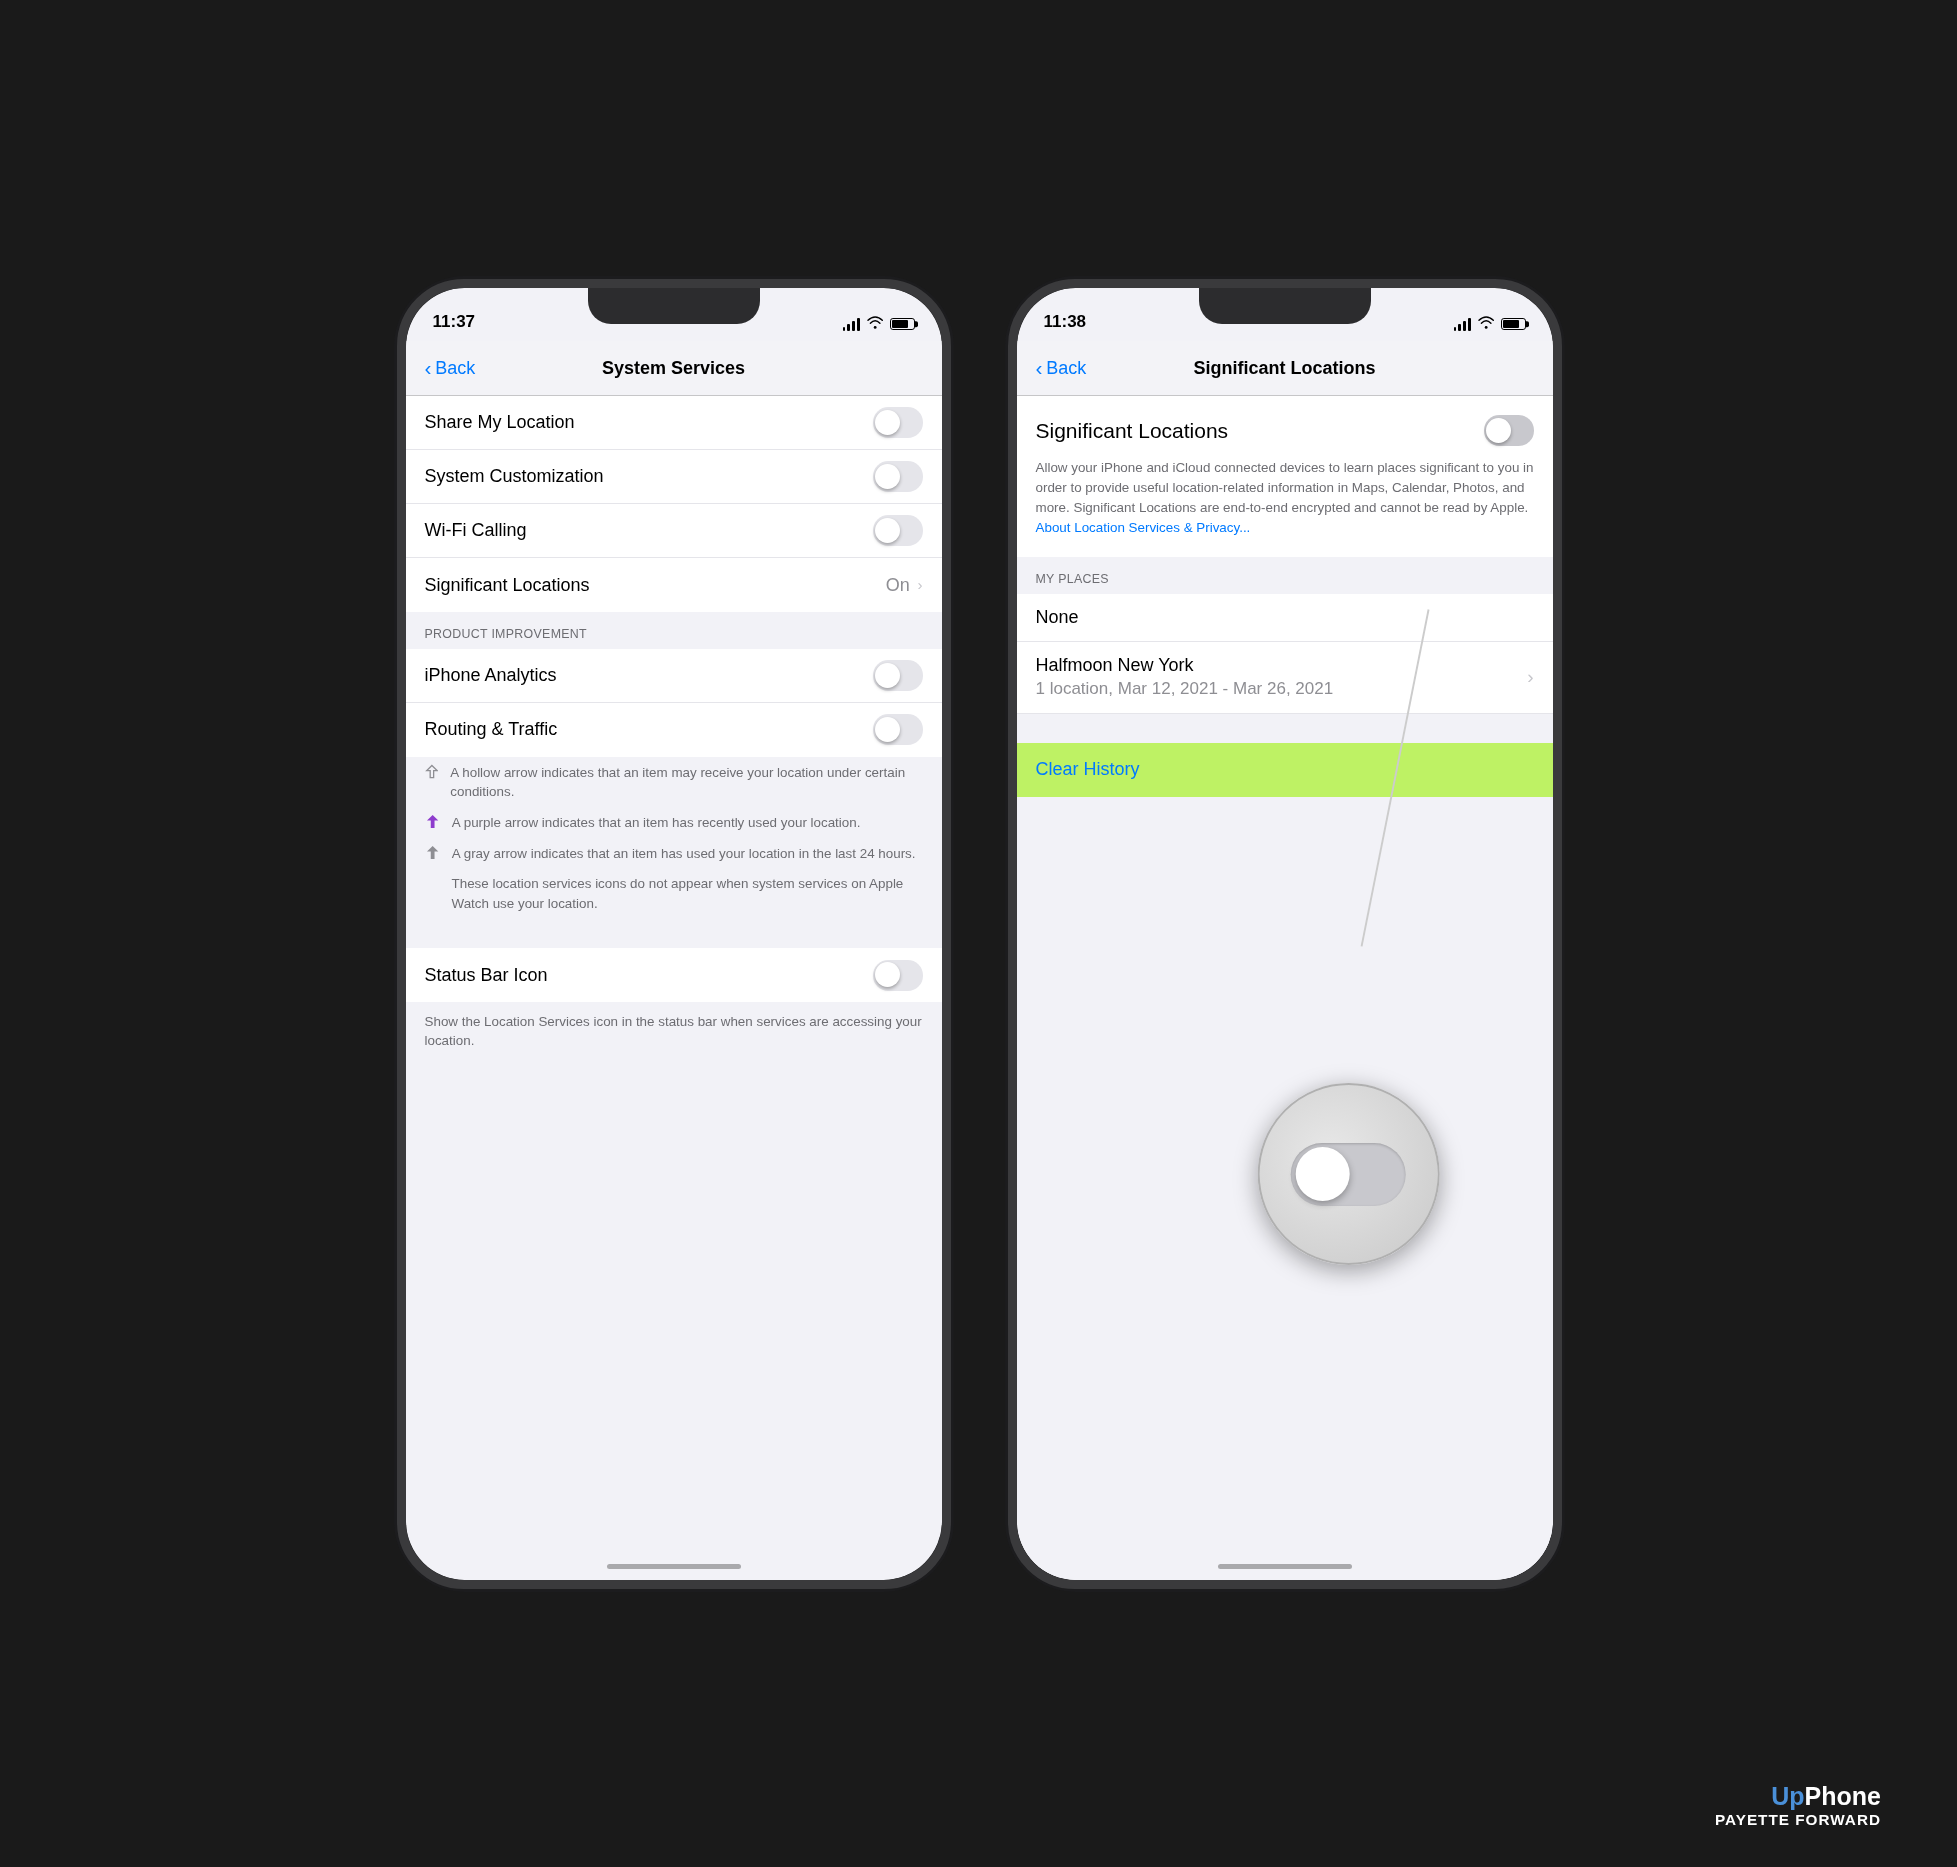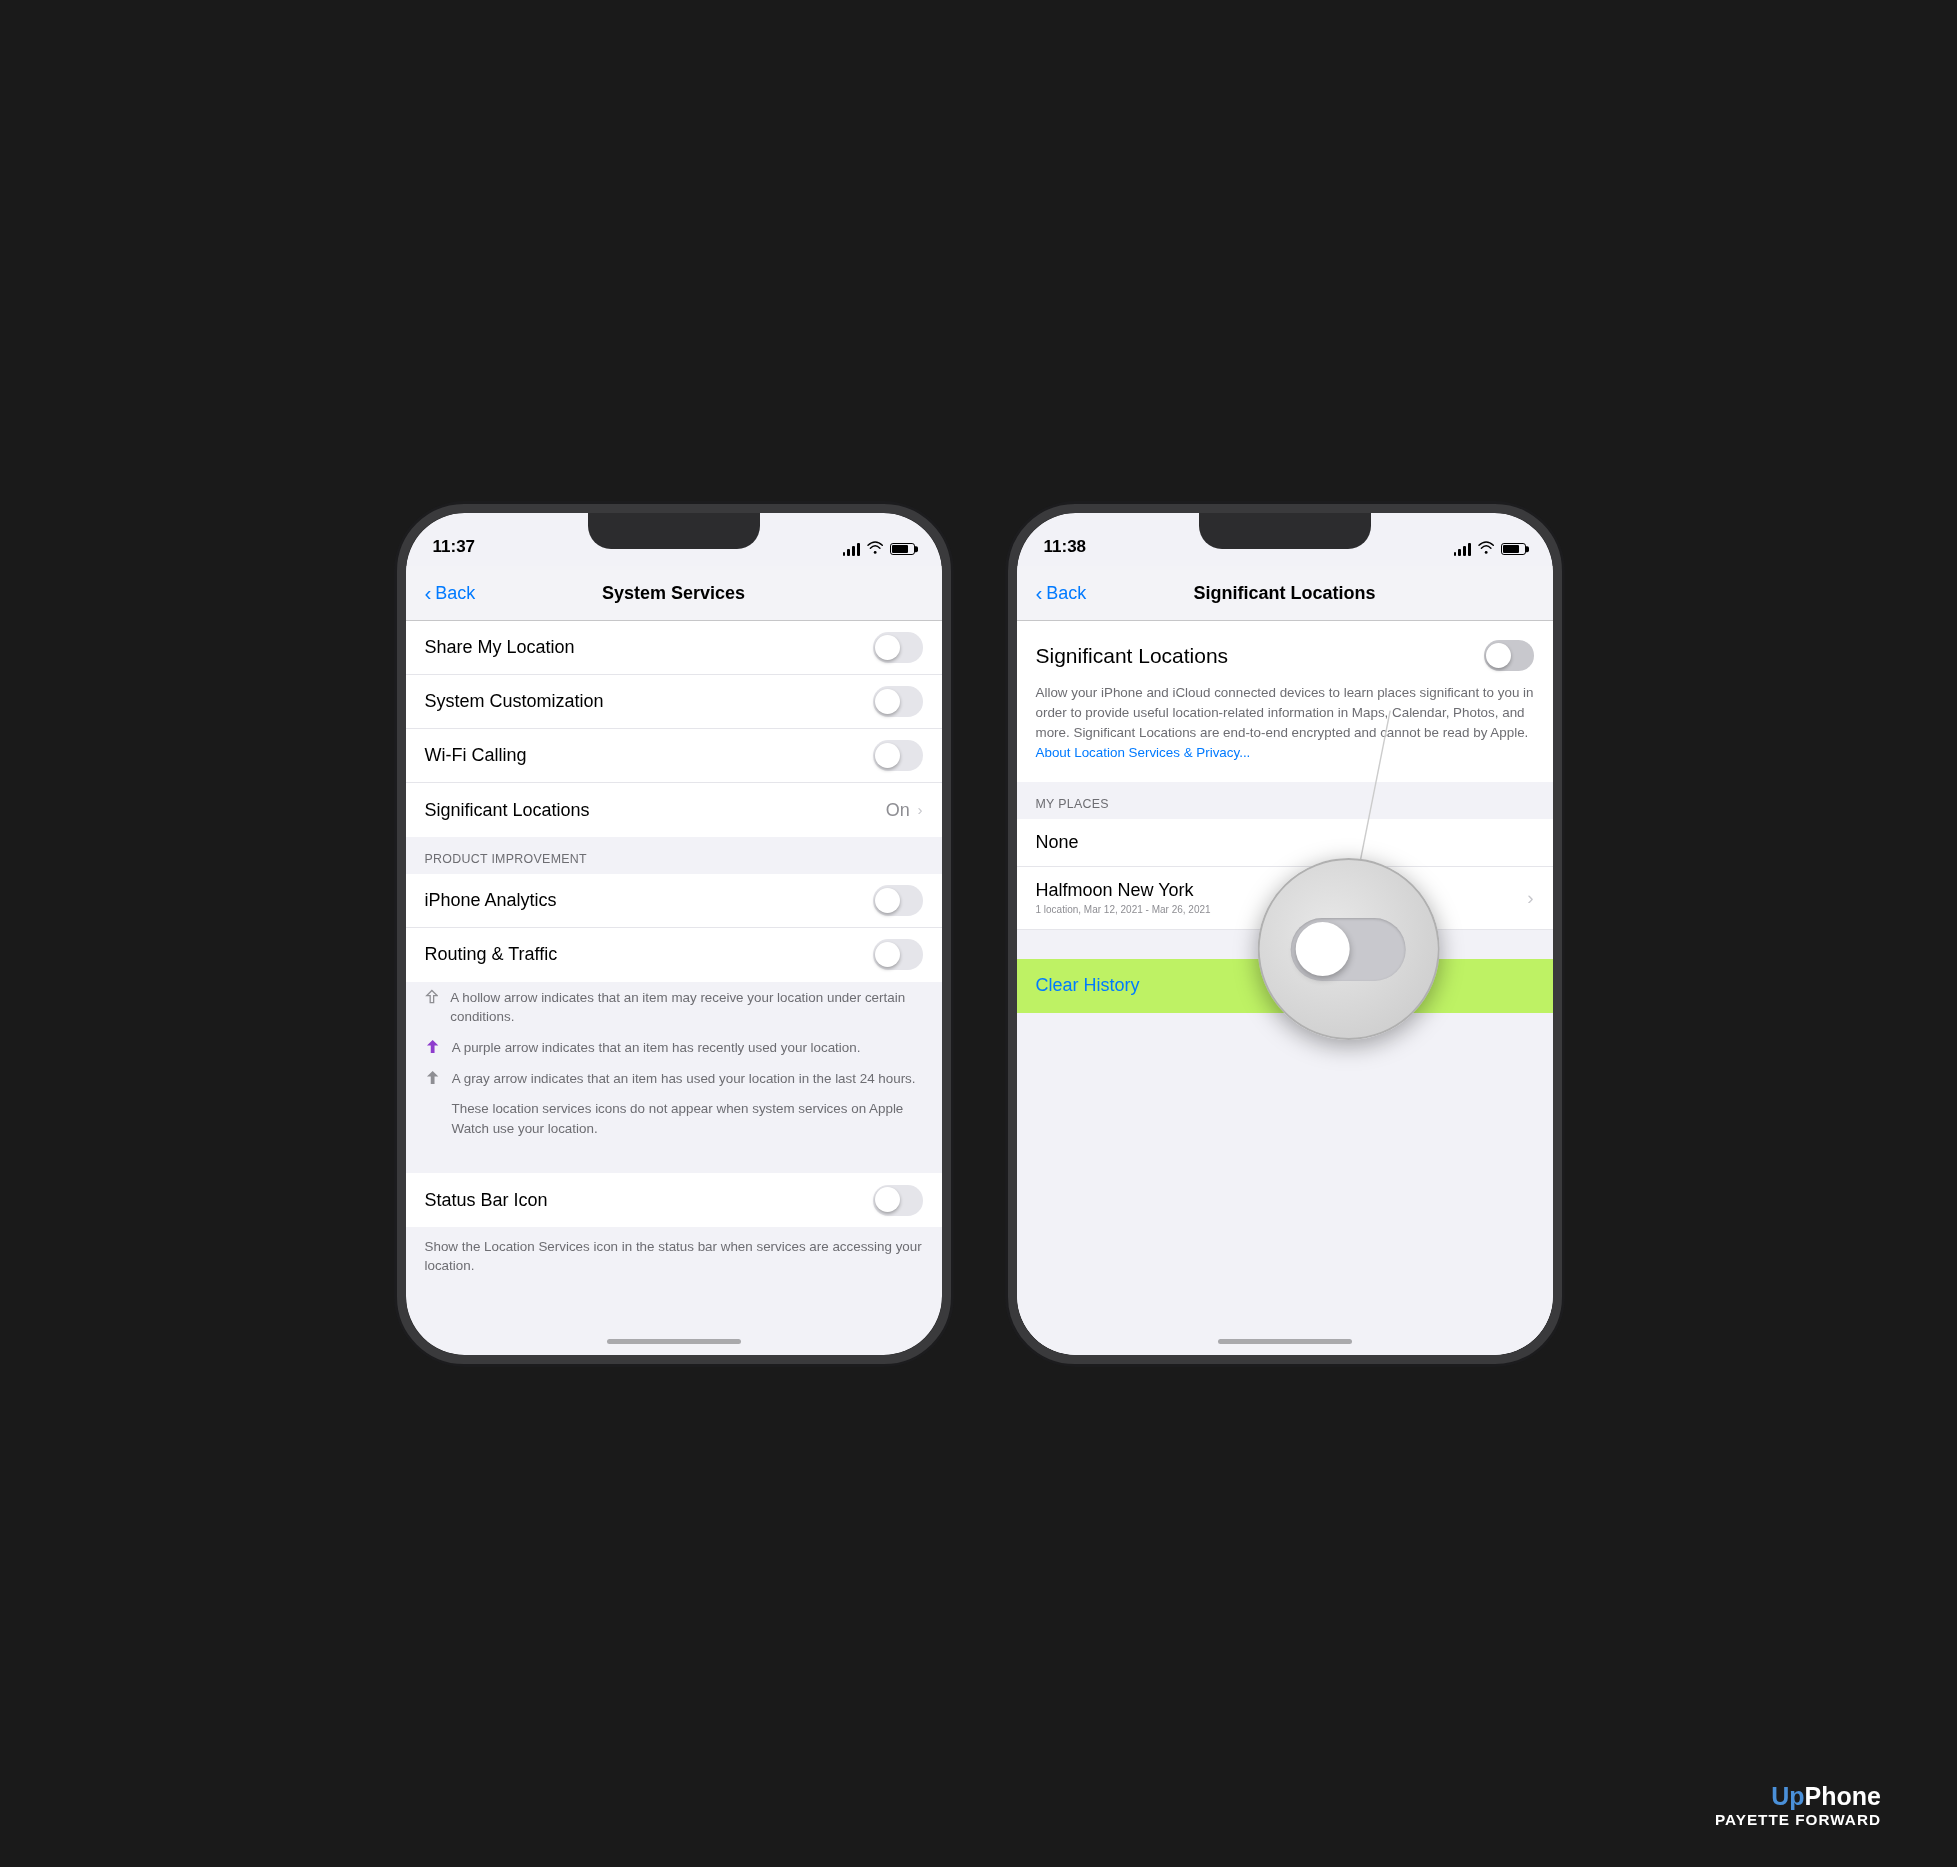--- a/index.html
+++ b/index.html
@@ -10,21 +10,21 @@
       display: flex;
       align-items: center;
       justify-content: center;
       gap: 57px;
       font-family: -apple-system, 'SF Pro Text', 'Helvetica Neue', sans-serif;
     }
 
     .phone-wrapper {
       position: relative;
       width: 554px;
-      height: 860px;
+      height: 1310px;
     }
 
     .phone-body {
       width: 100%;
       height: 100%;
       background: #2c2c2e;
       border-radius: 67px;
       border: 9.6px solid #3a3a3c;
       box-shadow: 0 0 0 2.9px #1c1c1e, inset 0 0 19px rgba(0,0,0,0.5);
       position: relative;
@@ -355,21 +355,21 @@
 
     .history-row-content {}
 
     .history-row-title {
       font-size: 18px;
       font-weight: 500;
       color: #000;
     }
 
     .history-row-sub {
-      font-size: 10px;
+      font-size: 17px;
       color: #8e8e93;
       margin-top: 2.9px;
     }
 
     .clear-history-row {
       background: #bef264;
       padding: 0 19px;
       height: 54px;
       display: flex;
       align-items: center;

